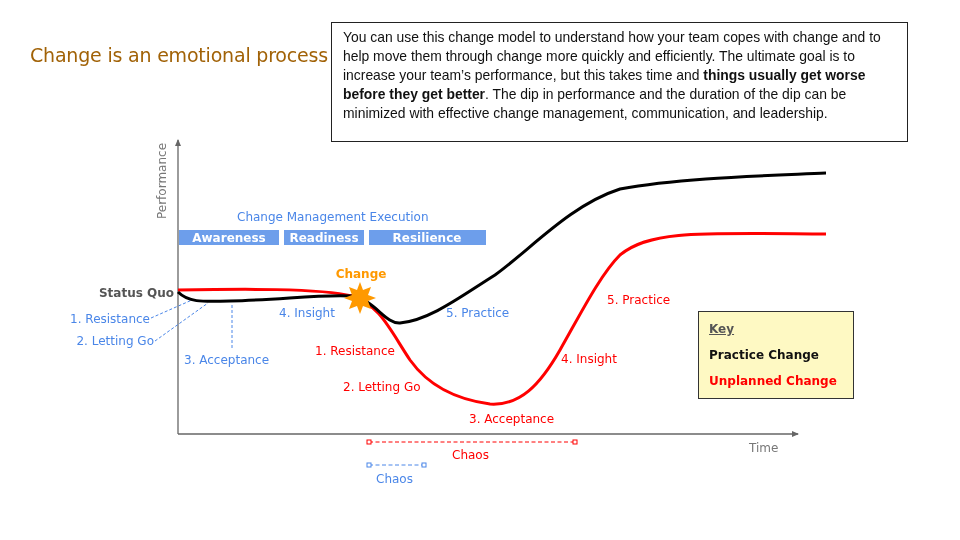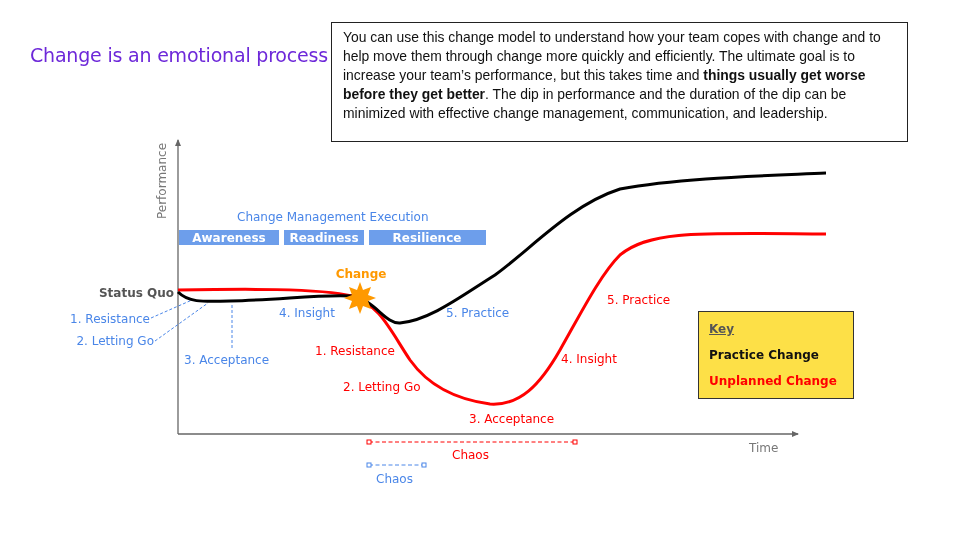--- a/index.html
+++ b/index.html
@@ -1,24 +1,24 @@
 <!DOCTYPE html>
 <html><head>
 <meta charset="utf-8">
 <style>
   html, body { margin: 0; padding: 0; background: #ffffff; }
   body { width: 960px; height: 540px; position: relative; overflow: hidden; font-family: "Liberation Sans", sans-serif; }
-  .slide-title { position: absolute; left: 30px; top: 44px; font-size: 19px; color: #6d28d9; font-family: "DejaVu Sans", sans-serif; font-weight: normal; letter-spacing: -0.2px; }
+  .slide-title { position: absolute; left: 30px; top: 44px; font-size: 19px; color: #a16207; font-family: "DejaVu Sans", sans-serif; font-weight: normal; letter-spacing: -0.2px; }
   .info-box { position: absolute; left: 331px; top: 22px; width: 553px; height: 108px; border: 1.3px solid #222; padding: 5px 11px; font-size: 13.9px; line-height: 19px; color: #111; font-family: "Liberation Sans", sans-serif; }
   .info-box b { font-weight: bold; }
   svg.diagram { position: absolute; left: 0; top: 0; width: 960px; height: 540px; }
   .lbl { font-family: "DejaVu Sans", sans-serif; font-size: 12px; }
   .blue { fill: #4a86e8; }
   .red { fill: #ff0000; }
-  .key-box { position: absolute; left: 698px; top: 311px; width: 154px; height: 86px; border: 1px solid #333; background: #fde047; font-family: "DejaVu Sans", sans-serif; font-size: 12px; font-weight: bold; }
+  .key-box { position: absolute; left: 698px; top: 311px; width: 154px; height: 86px; border: 1px solid #333; background: #fef9c3; font-family: "DejaVu Sans", sans-serif; font-size: 12px; font-weight: bold; }
   .key-title { position: absolute; left: 10px; top: 10px; color: #555; text-decoration: underline; }
   .key-managed { position: absolute; left: 10px; top: 36px; color: #111; }
   .key-unplanned { position: absolute; left: 10px; top: 62px; color: #ff0000; text-align: center; }
 </style>
 </head>
 <body>
 
 <div class="slide-title">Change is an emotional process</div>
 
 <div class="info-box"><span>You can use this change model to understand how your team copes with change and to help move them through change more quickly and efficiently. The ultimate goal is to increase your team’s performance, but this takes time and </span><b>things usually get worse before they get better</b><span>. The dip in performance and the duration of the dip can be minimized with effective change management, communication, and leadership.</span></div>

